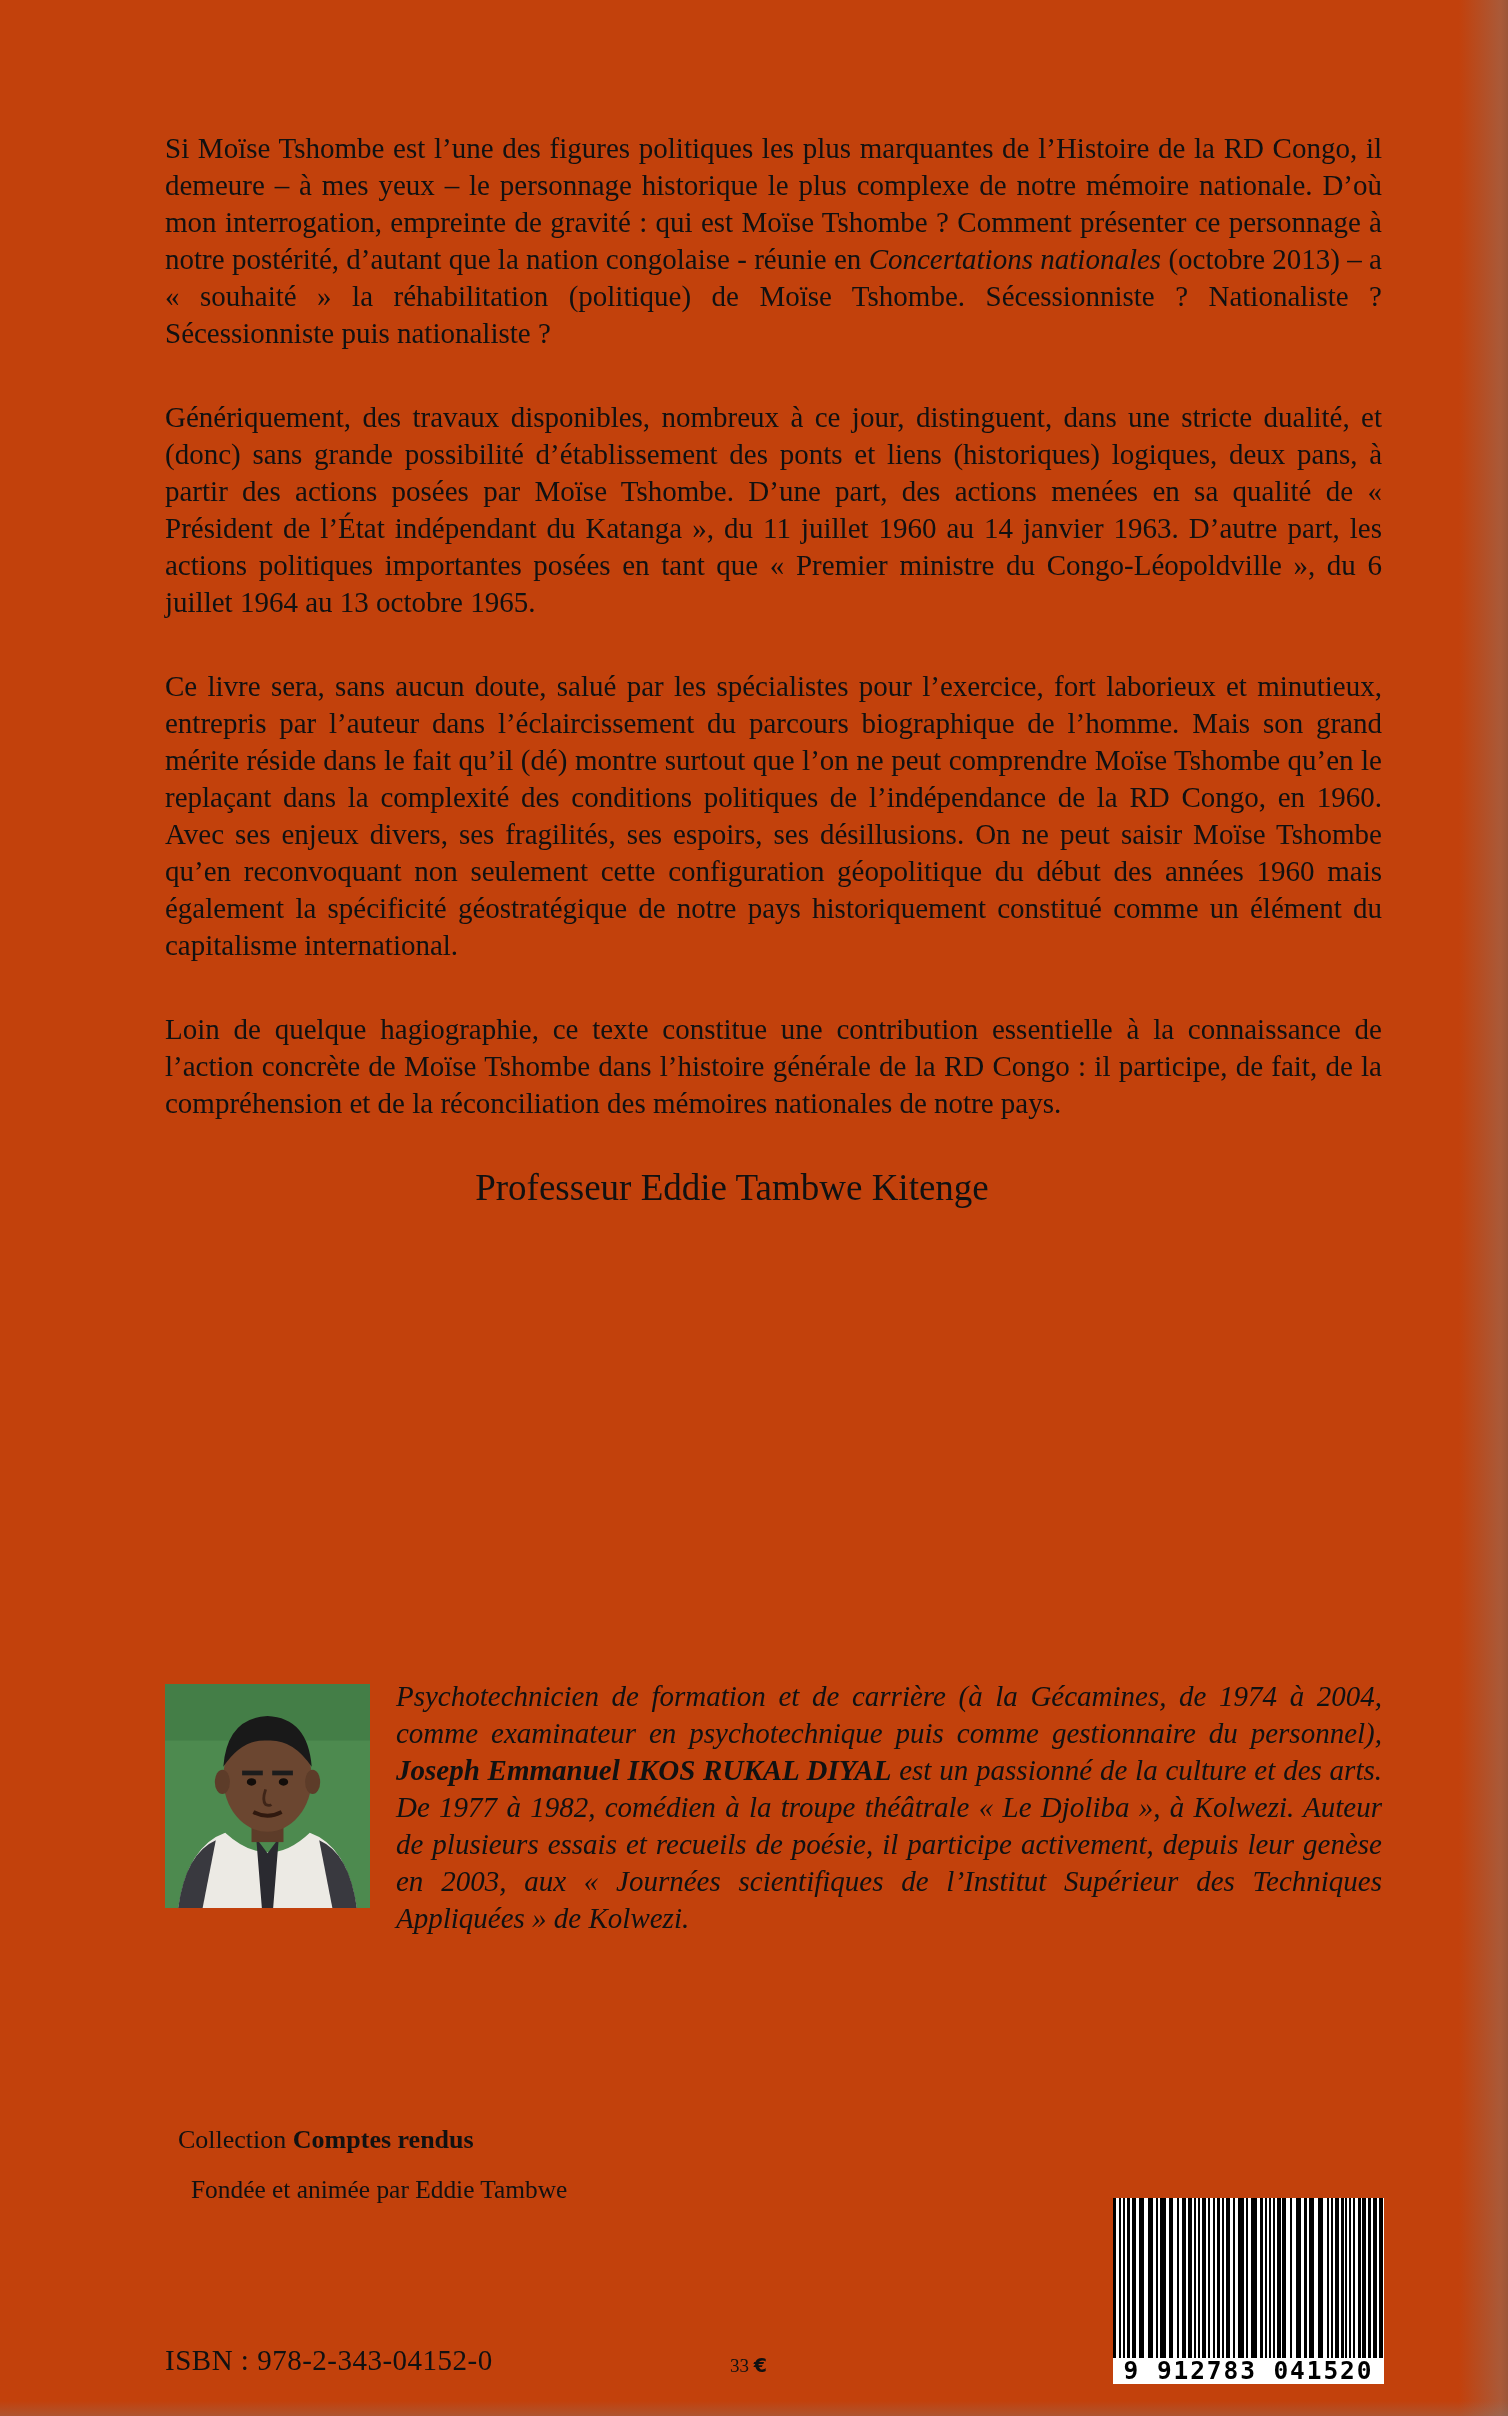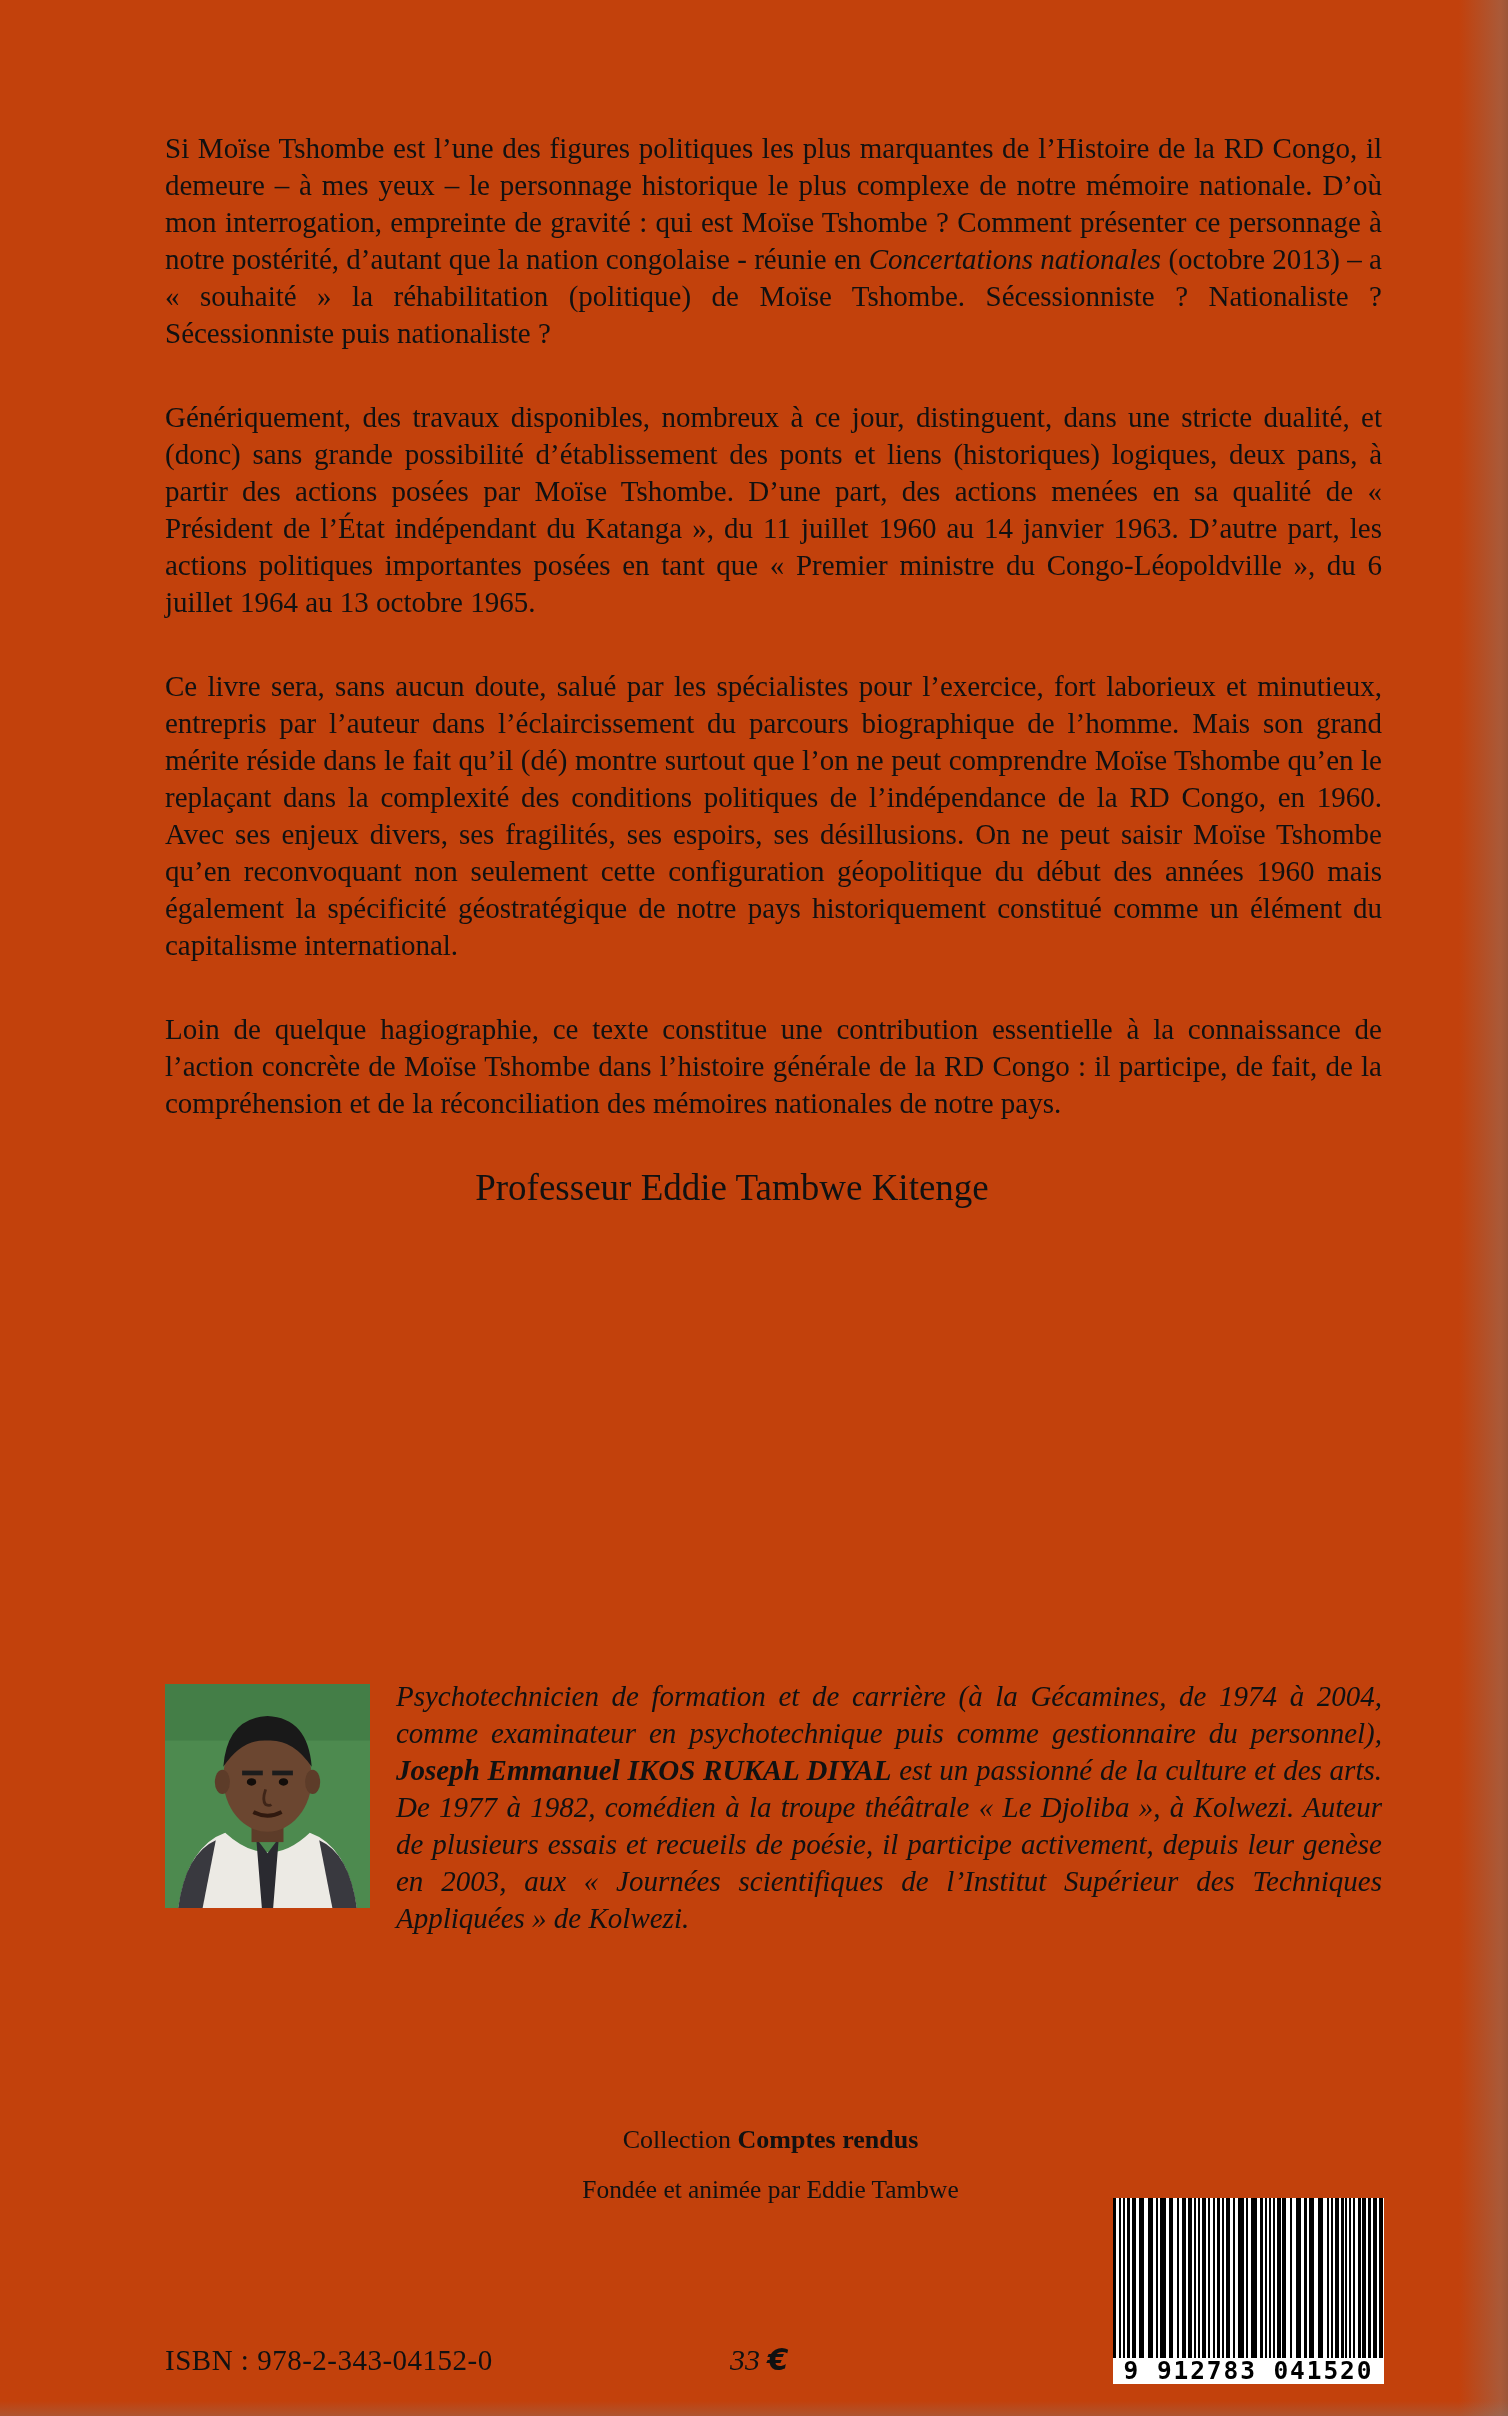--- a/index.html
+++ b/index.html
@@ -43,45 +43,44 @@
   .photo{
     float:left;
     width:205px;height:224px;
     margin:5.6px 26px 7.5px 0;
     background:#4d8a4f;
     overflow:hidden;
   }
   .photo svg{display:block;}
   .collection{
     position:absolute;
-    left:162px; top:2121px;
+    left:178px; top:2121px;
     width:1217px;
-    text-align:center;
+    text-align:left;
     font-size:26px;
     line-height:37px;
   }
   .collection .small{font-size:25.4px;}
   .b{font-weight:700;}
   .i{font-style:italic;}
   .footer{
     position:absolute;
     left:165px; right:124px; bottom:32px;
     height:188px;
   }
   .isbn{
     position:absolute;
     left:0; bottom:7.5px;
     font-size:29px;
     letter-spacing:0.5px;
   }
   .price{
     position:absolute;
     left:565px; bottom:7.5px;
-    font-size:30px;
-    font-style:italic;
+    font-size:19px;
   }
   .euro{
     font-weight:700;
     font-family:"DejaVu Sans", sans-serif;
   }
   .barcode{
     position:absolute;
     right:0; bottom:0;
     width:271px; height:186px;
     background:#fff;

